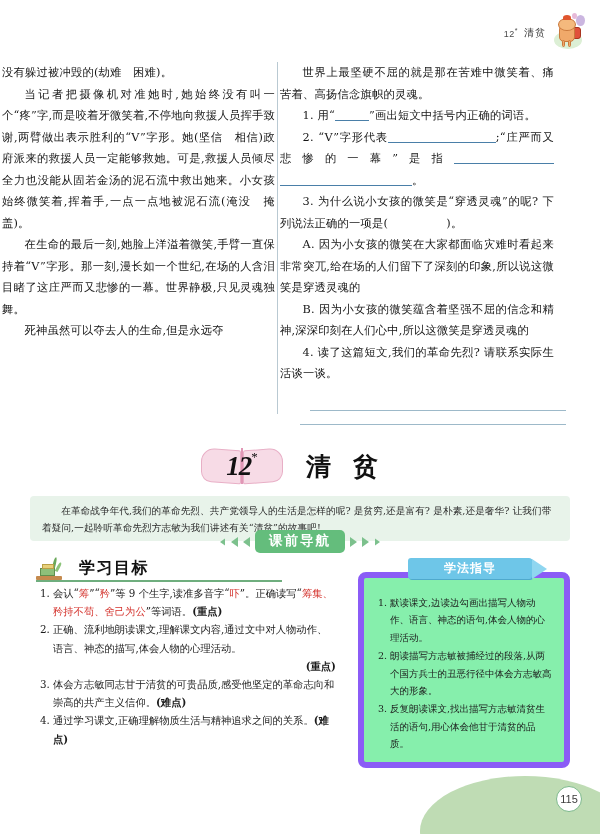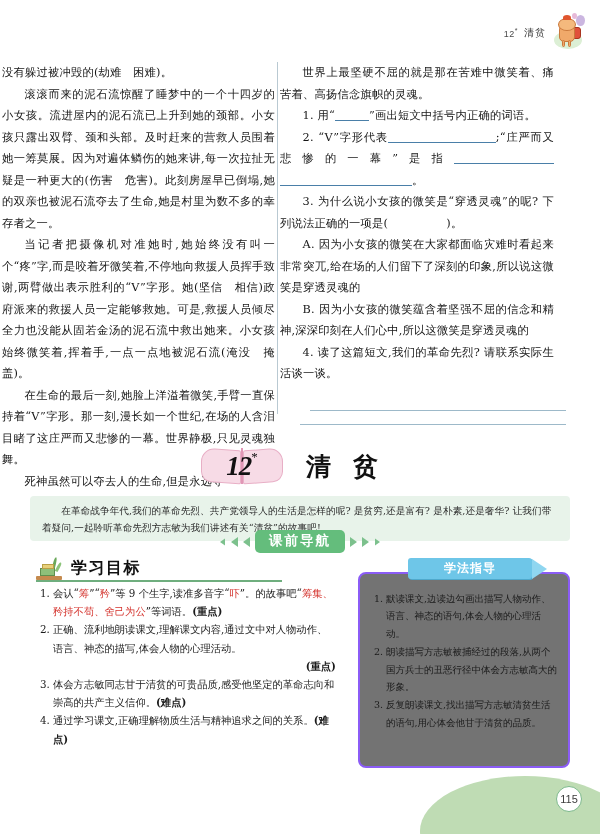--- a/index.html
+++ b/index.html
@@ -155,21 +155,21 @@
   .nav-pill {
     background:#64bd7c; color:#fff; border-radius:5px;
     padding:2px 14px 3px 14px;
     font-family:"DejaVu Sans","Liberation Sans",sans-serif;
     font-size:13.5px; font-weight:bold; letter-spacing:2px;
   }
 
   
   .goals-head {
     position:absolute; left:36px; top:556px;
-    display:flex; align-items:flex-end; gap:9px;
+    display:flex; align-items:flex-end; gap:17px;
   }
   .goals-icon { position:relative; width:26px; height:24px; }
   .goals-icon .tray {
     position:absolute; left:0; bottom:0; width:26px; height:4px;
     background:#c58a4e; border-radius:1px;
   }
   .goals-icon .bk1 {
     position:absolute; left:4px; bottom:4px; width:15px; height:8px;
     background:#8ec07a; border:1px solid #5f8f4e;
   }
@@ -201,21 +201,21 @@
   }
   .goals-list li { margin:0 0 0 0; }
   .goals-list ol { margin:0; padding-left:17px; }
   .hl { color:#d4322c; }
   .bold { font-weight:bold; }
   .rt { text-align:right; display:block; }
 
   
   .method-box {
     position:absolute; left:358px; top:572px; width:212px; height:196px;
-    background:#737373; border:2px solid #8b5cf6; border-radius:8px;
+    background:#86efac; border:6px solid #8b5cf6; border-radius:8px;
     padding:16px 10px 8px 8px;
   }
   .method-tag {
     position:absolute; left:408px; top:558px; width:124px; height:21px;
     background:#6ec6e8; border-radius:3px;
     display:flex; align-items:center; justify-content:center;
     font-family:"DejaVu Sans","Liberation Sans",sans-serif;
     font-size:12px; font-weight:bold; color:#fff; letter-spacing:1px;
     z-index:5;
     box-shadow:1px 1px 0 #4fa9cc;
@@ -263,21 +263,20 @@
     <span class="leg r"></span>
     <span class="head"></span>
     <span class="hair"></span>
   </span>
 </div>
 
 <div class="passage">
 
   <div class="col left">
     <p>没有躲过被冲毁的(劫难　困难)。</p>
-    <p class="ind">滚滚而来的泥石流惊醒了睡梦中的一个十四岁的小女孩。流进屋内的泥石流已上升到她的颈部。小女孩只露出双臂、颈和头部。及时赶来的营救人员围着她一筹莫展。因为对遍体鳞伤的她来讲,每一次拉扯无疑是一种更大的(伤害　危害)。此刻房屋早已倒塌,她的双亲也被泥石流夺去了生命,她是村里为数不多的幸存者之一。</p>
     <p class="ind">当记者把摄像机对准她时,她始终没有叫一个“疼”字,而是咬着牙微笑着,不停地向救援人员挥手致谢,两臂做出表示胜利的“V”字形。她(坚信　相信)政府派来的救援人员一定能够救她。可是,救援人员倾尽全力也没能从固若金汤的泥石流中救出她来。小女孩始终微笑着,挥着手,一点一点地被泥石流(淹没　掩盖)。</p>
     <p class="ind">在生命的最后一刻,她脸上洋溢着微笑,手臂一直保持着“V”字形。那一刻,漫长如一个世纪,在场的人含泪目睹了这庄严而又悲惨的一幕。世界静极,只见灵魂独舞。</p>
     <p class="ind">死神虽然可以夺去人的生命,但是永远夺</p>
   </div>
 
   <div class="col right">
     <p class="ind">世界上最坚硬不屈的就是那在苦难中微笑着、痛苦着、高扬信念旗帜的灵魂。</p>
 
     <p class="ind">
       <span>1.</span>
@@ -336,21 +335,21 @@
     <span class="bk1"></span>
     <span class="bk2"></span>
     <span class="tray"></span>
   </span>
   <span class="goals-title">学习目标</span>
 </div>
 <div class="goals-rule"></div>
 
 <div class="goals-list">
   <ol>
-    <li><span>会认“</span><span class="hl">筹</span><span>”“</span><span class="hl">矜</span><span>”等 9 个生字,读准多音字“</span><span class="hl">吓</span><span>”。的故事吧“</span><span class="hl">筹集、矜持不苟、舍己为公</span><span>”等词语。</span><span class="bold">(重点)</span></li>
+    <li><span>会认“</span><span class="hl">筹</span><span>”“</span><span class="hl">矜</span><span>”等 9 个生字,读准多音字“</span><span class="hl">吓</span><span>”。正确读写“</span><span class="hl">筹集、矜持不苟、舍己为公</span><span>”等词语。</span><span class="bold">(重点)</span></li>
     <li><span>正确、流利地朗读课文,理解课文内容,通过文中对人物动作、语言、神态的描写,体会人物的心理活动。</span><span class="bold rt">(重点)</span></li>
     <li><span>体会方志敏同志甘于清贫的可贵品质,感受他坚定的革命志向和崇高的共产主义信仰。</span><span class="bold">(难点)</span></li>
     <li><span>通过学习课文,正确理解物质生活与精神追求之间的关系。</span><span class="bold">(难点)</span></li>
   </ol>
 </div>
 
 <div class="method-box">
   <div class="method-list">
     <ol>
       <li>默读课文,边读边勾画出描写人物动作、语言、神态的语句,体会人物的心理活动。</li>

